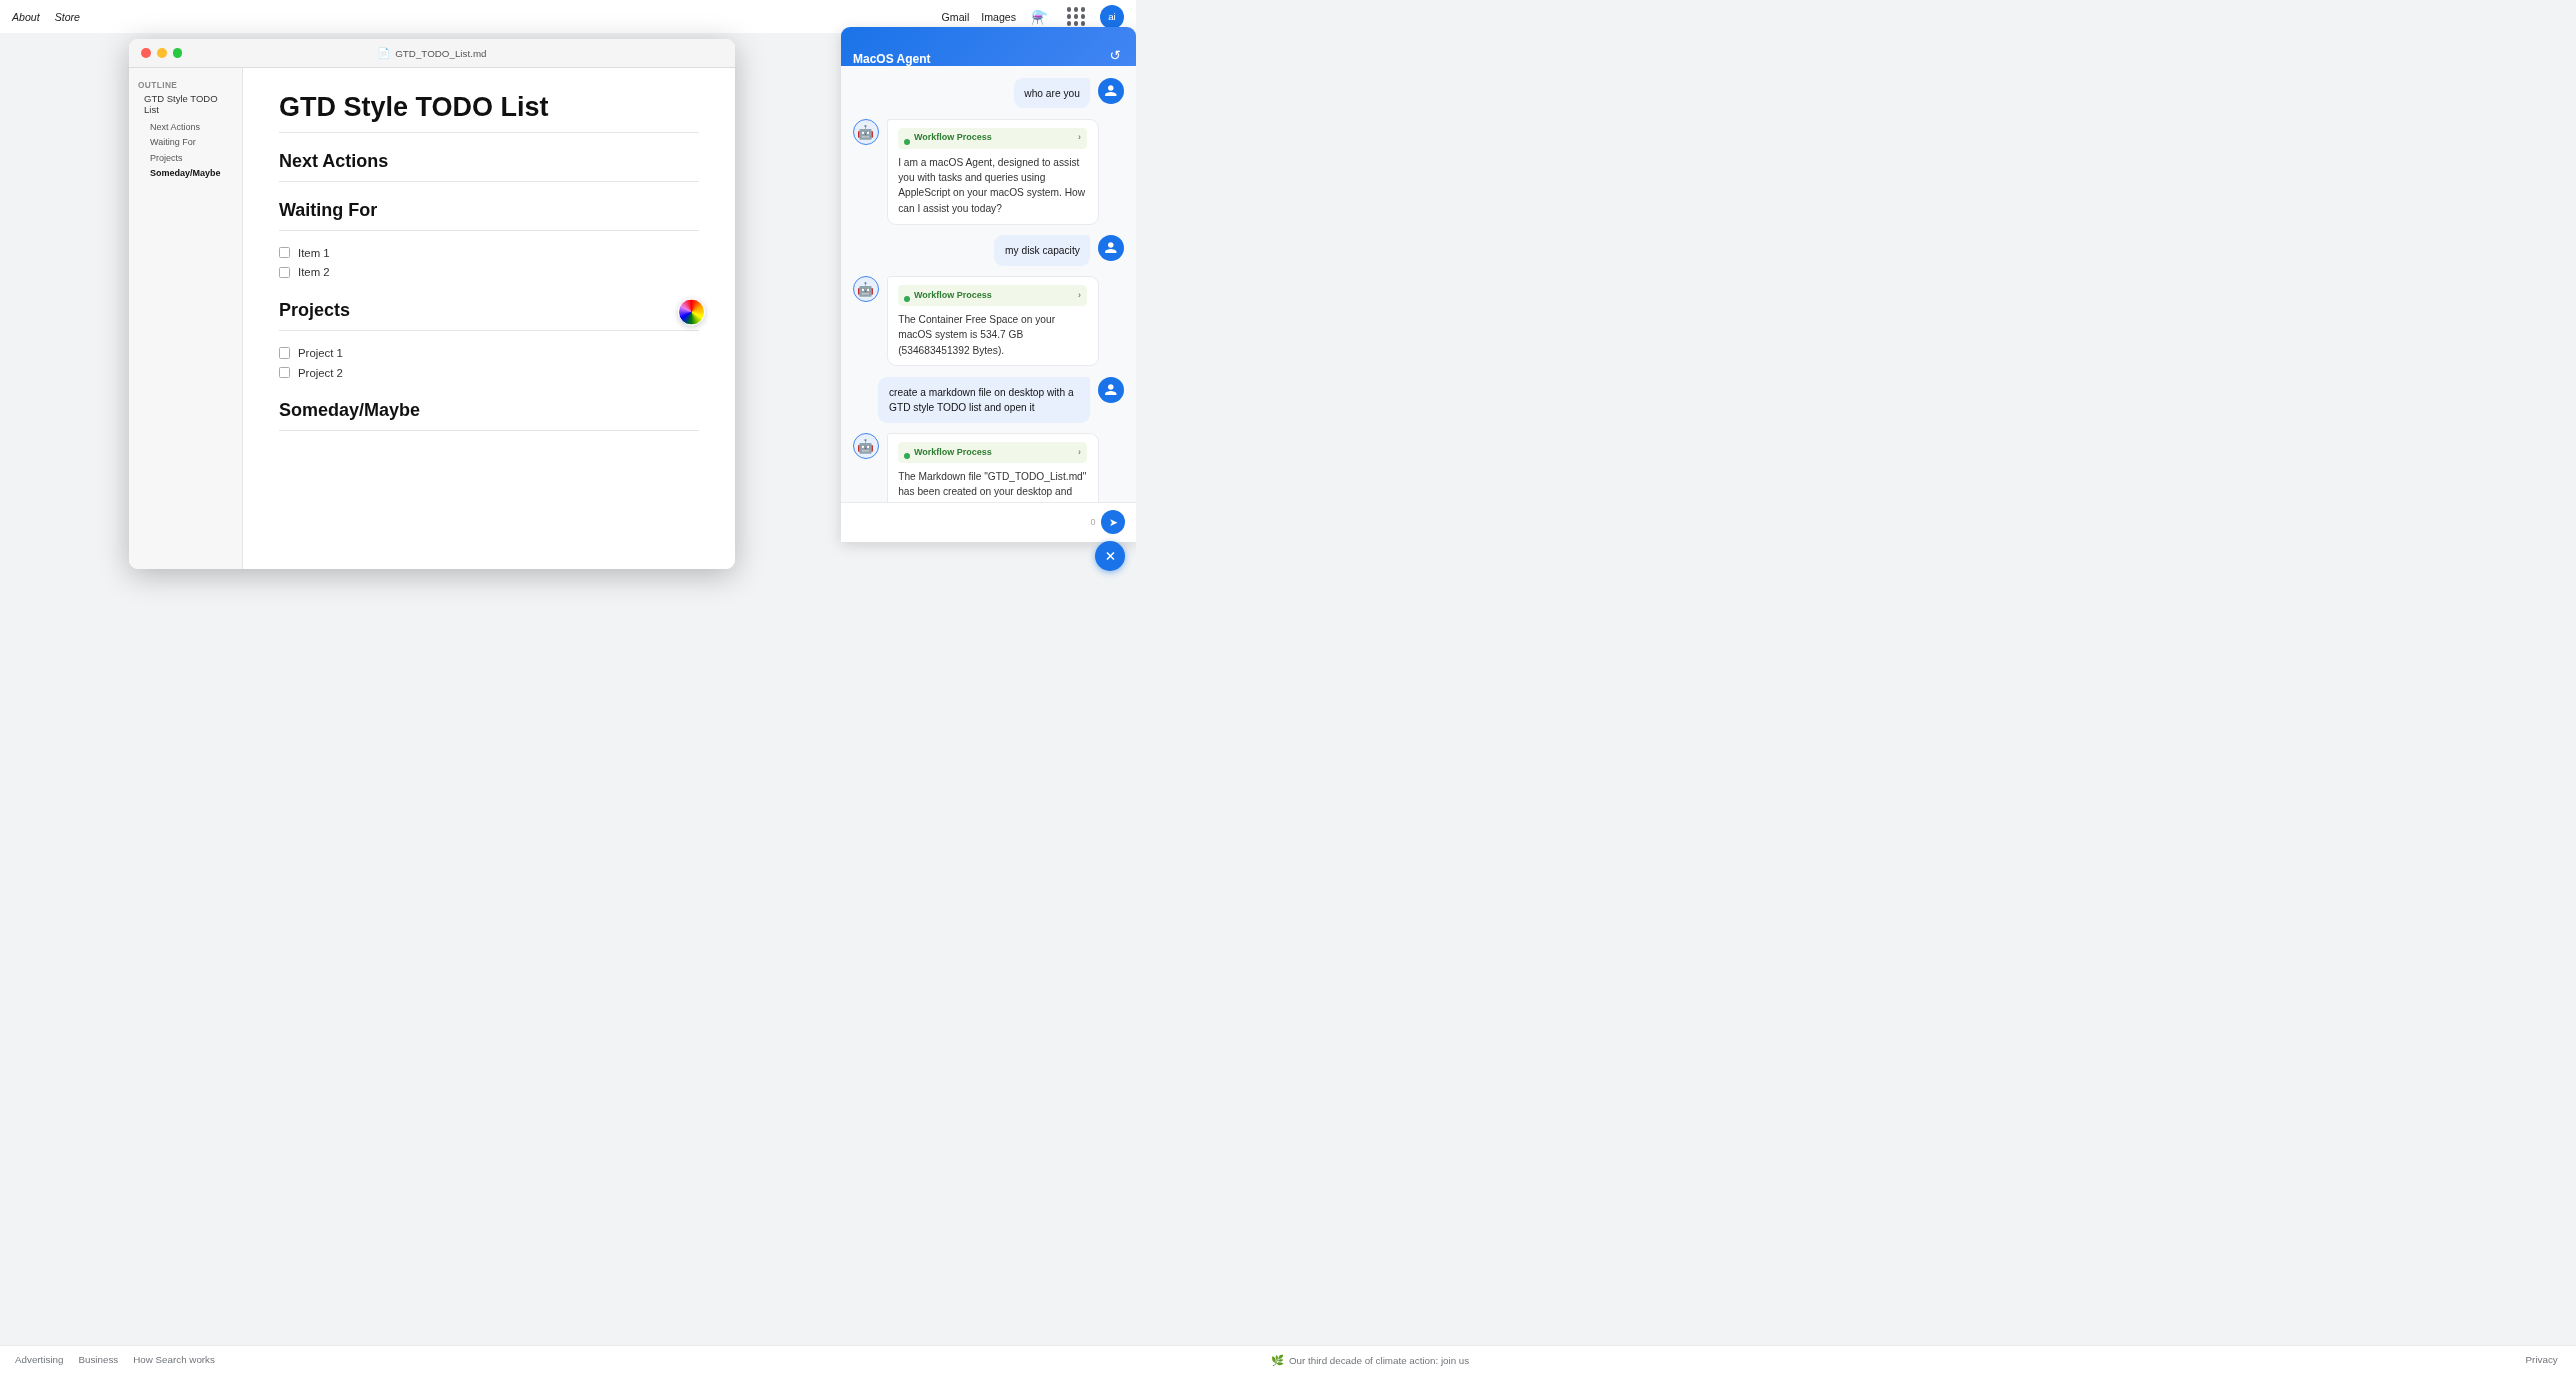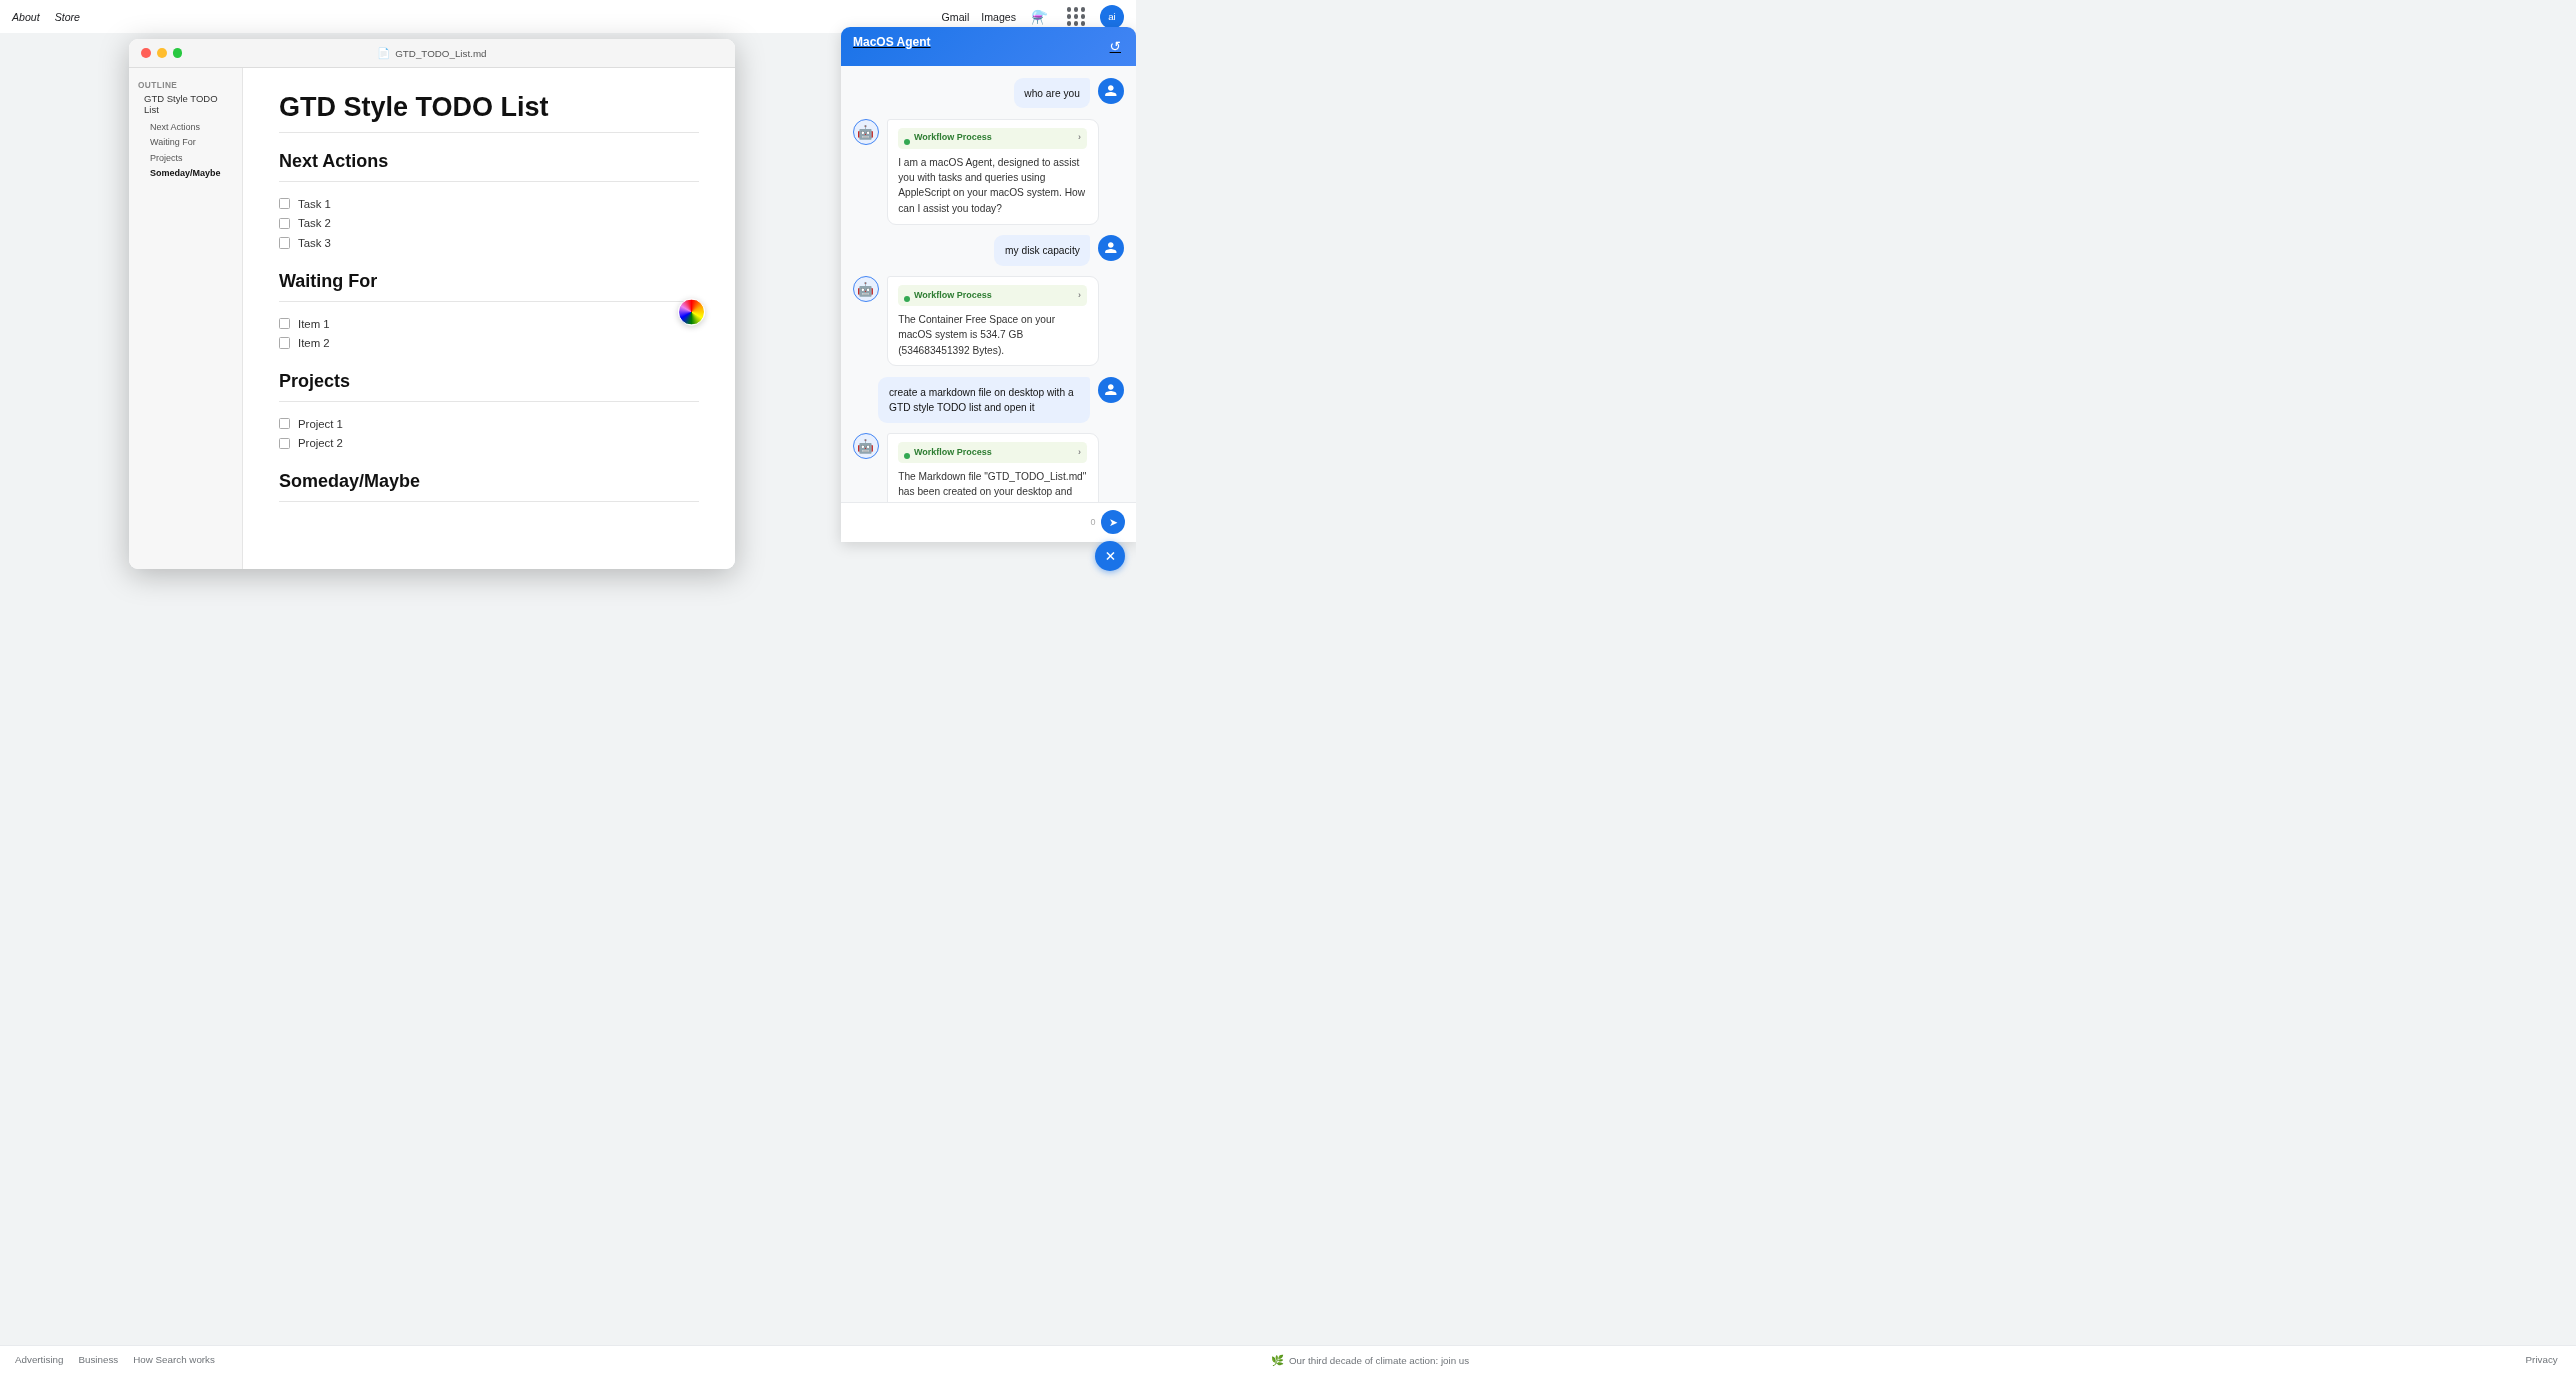--- a/index.html
+++ b/index.html
@@ -267,26 +267,25 @@
       height: 515px;
       background: white;
       border-radius: 9px 9px 0 0;
       box-shadow: 0 3px 15px rgba(0,0,0,0.15);
       display: flex;
       flex-direction: column;
       overflow: hidden;
     }
     .chat-header {
       background: linear-gradient(135deg, #1a73e8, #4285f4);
-      padding: 8px 12px;
-      display: flex;
-      align-items: flex-start;
+      padding: 0 12px;
+      display: flex;
+      align-items: flex-end;
       justify-content: space-between;
       min-height: 39px;
-      text-decoration: underline;
     }
     .chat-header-title {
       color: white;
       font-size: 12px;
       font-weight: 600;
     }
     .chat-refresh-btn {
       color: white;
       font-size: 13.6px;
       cursor: pointer;
@@ -491,34 +490,20 @@
       <div class="sidebar-sub">Waiting For</div>
       <div class="sidebar-sub">Projects</div>
       <div class="sidebar-sub active" style="font-weight:700;color:#111;">Someday/Maybe</div>
     </div>
 
     <div class="window-content">
       <h1 class="doc-title">GTD Style TODO List</h1>
 
       <h2 class="section-title">Next Actions</h2>
       <hr class="section-divider">
-      <ul class="task-list">
-        <li class="task-item">
-          <div class="task-checkbox"></div>
-          <span>Task 1</span>
-        </li>
-        <li class="task-item">
-          <div class="task-checkbox"></div>
-          <span>Task 2</span>
-        </li>
-        <li class="task-item">
-          <div class="task-checkbox"></div>
-          <span>Task 3</span>
-        </li>
-      </ul>
 
       <h2 class="section-title">Waiting For</h2>
       <hr class="section-divider">
       <ul class="task-list">
         <li class="task-item">
           <div class="task-checkbox"></div>
           <span>Item 1</span>
         </li>
         <li class="task-item">
           <div class="task-checkbox"></div>

